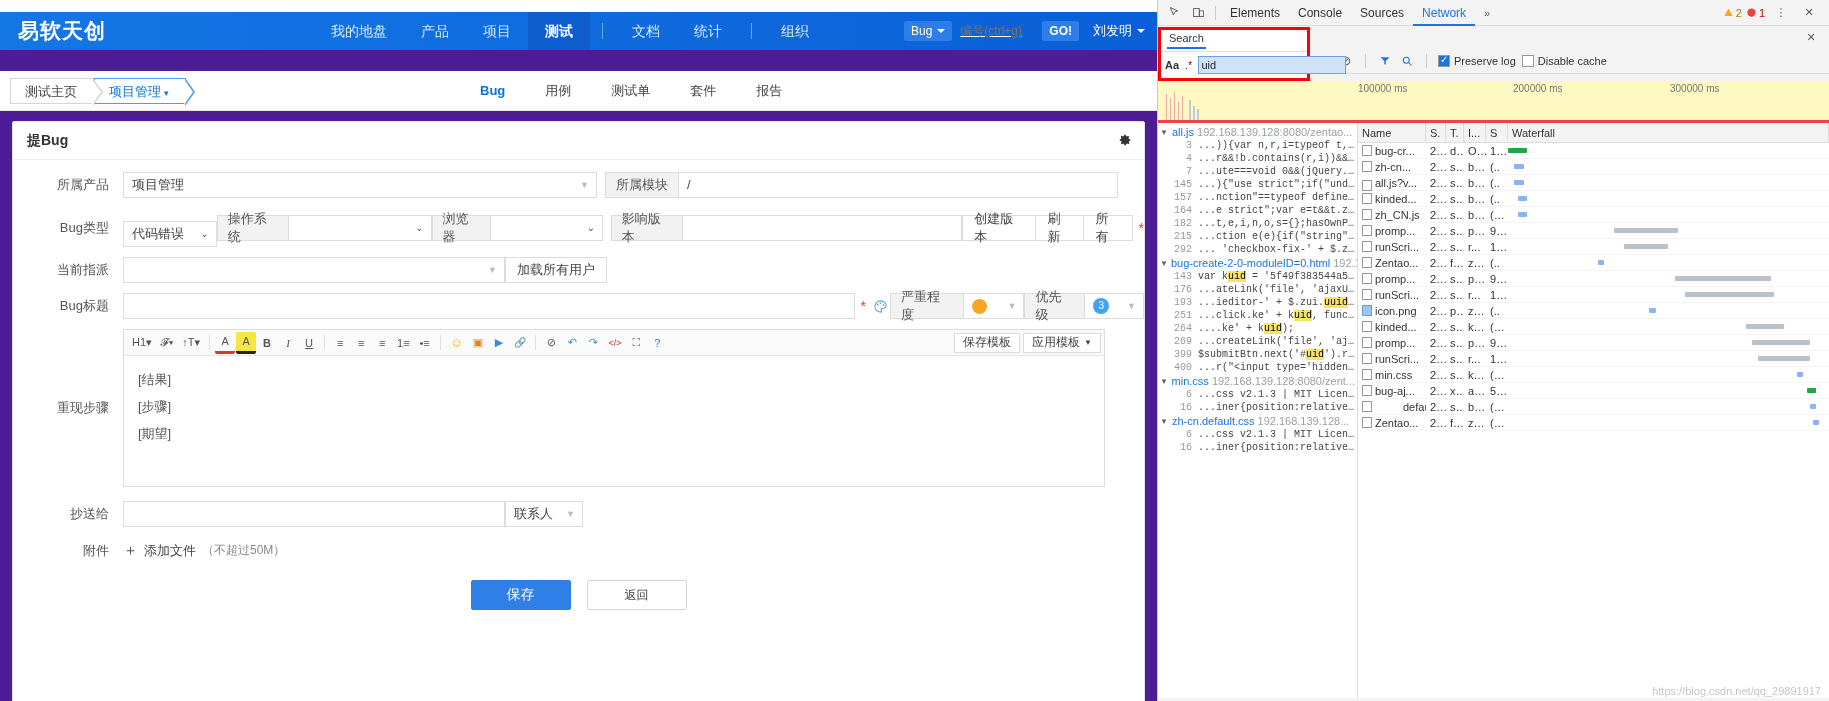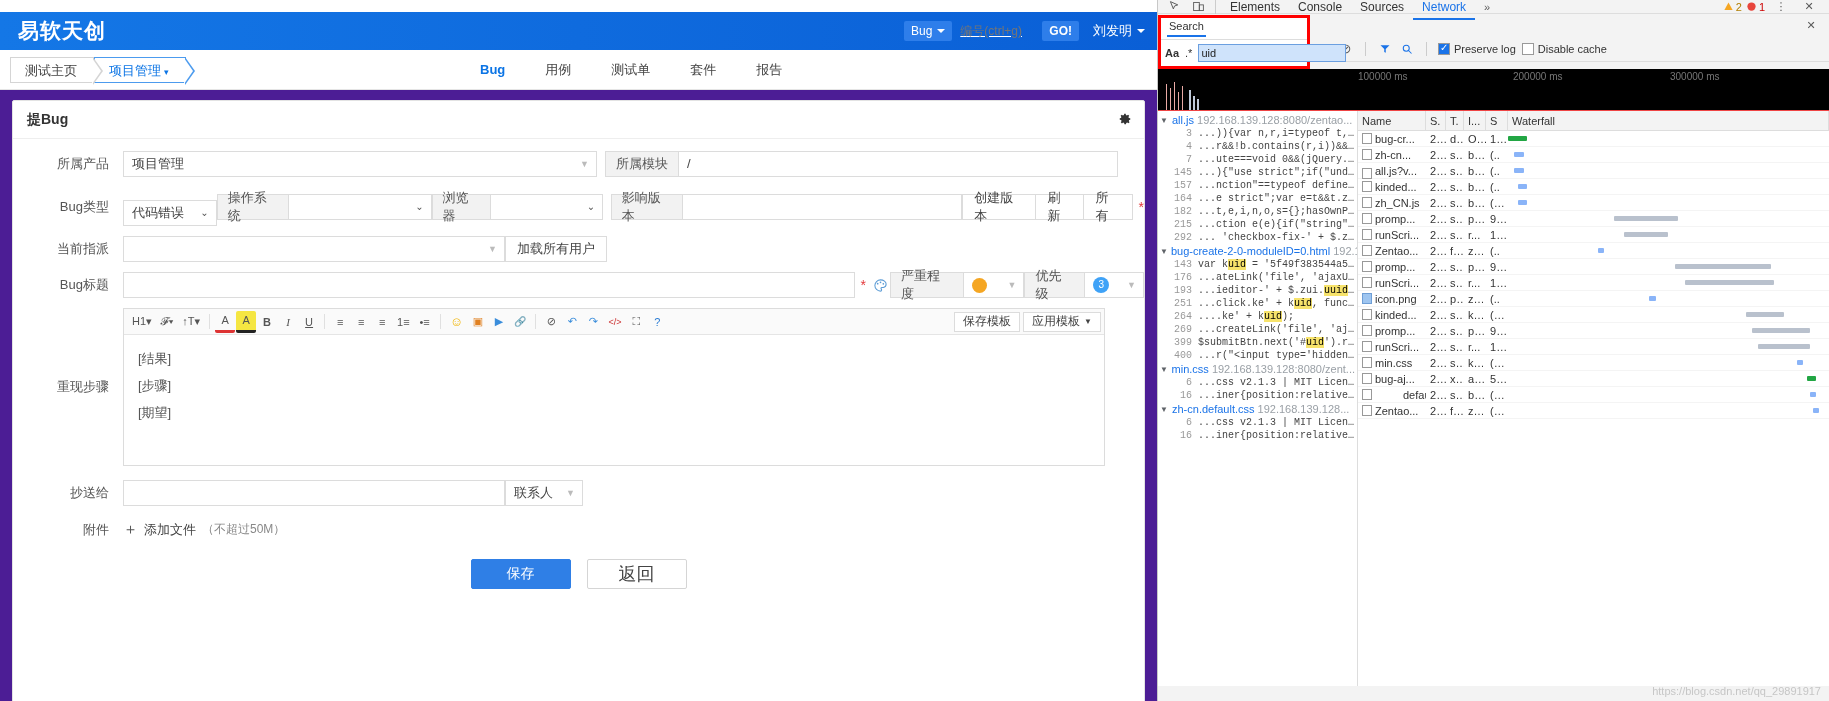--- a/index.html
+++ b/index.html
@@ -34,21 +34,21 @@
   .caret { width:0;height:0;border-left:4px solid transparent;border-right:4px solid transparent;border-top:4px solid #fff; }
   .searchwrap { display:flex; align-items:center; margin-left:6px;text-decoration:underline; }
   .searchinp {
     background:transparent; border:none; outline:none; color:#cfe0f8; font-size:12px;
     width:84px; padding:2px 2px;
   }
   .gobtn { background:#2e7eea; color:#fff; font-size:12px; font-weight:bold; padding:3px 7px; border-radius:2px; cursor:pointer; }
   .username { font-size:13px; margin-left:14px; margin-right:4px; color:#fff; display:flex; align-items:center; gap:5px; cursor:pointer; }
 
   
-  .crumbbar { height:40px; background:#fff; border-bottom:1px solid #e5e5e5; display:flex; align-items:center; position:relative; }
+  .crumbbar { height:40px; background:#fff; border-bottom:1px solid #e5e5e5; display:flex; align-items:center; position:relative;margin-top:21px; }
   .crumbs { display:flex; align-items:center; margin-left:10px; }
   .crumb {
     position:relative; height:26px; line-height:26px; padding:0 16px 0 14px; font-size:13px;
     border:1px solid #d5d5d5; color:#444; background:#fff; cursor:pointer;
   }
   .crumb::after{
     content:""; position:absolute; right:-10px; top:-1px; width:0;height:0;
     border-top:14px solid transparent;border-bottom:14px solid transparent;border-left:10px solid #d5d5d5; z-index:1;
   }
   .crumb::before{
@@ -93,27 +93,27 @@
   .tbsep { width:1px; height:15px; background:#e0e0e0; margin:0 4px; }
   .tbright { position:absolute; right:3px; display:flex; gap:3px; }
   .tbbtn { height:20px; border:1px solid #dcdcdc; background:#fff; font-size:12px; color:#444;
            padding:0 8px; display:flex; align-items:center; cursor:pointer; }
   .ebody { height:130px; padding:10px 14px; font-size:13px; color:#555; line-height:27px; }
 
   .footer { display:flex; justify-content:center; gap:16px; margin-top:20px; }
   .btn-primary { width:100px; height:30px; background:#2f7fe6; color:#fff; border:1px solid #2f7fe6;
                  font-size:14px; display:flex; align-items:center; justify-content:center; cursor:pointer; border-radius:2px; }
   .btn-plain { width:100px; height:30px; background:#fff; color:#444; border:1px solid #d5d5d5;
-               font-size:18px; display:flex; align-items:center; justify-content:center; cursor:pointer; border-radius:2px; }
+               font-size:12px; display:flex; align-items:center; justify-content:center; cursor:pointer; border-radius:2px; }
 
   
   .dt { position:absolute; left:1157px; top:0; width:672px; height:701px;
         background:#f3f3f3; border-left:1px solid #c8c8c8; font-size:11px; color:#333;
         font-family:"Liberation Sans", sans-serif; overflow:hidden; }
-  .dtbar { height:14px; background:#f3f3f3; border-bottom:1px solid #ddd; display:flex; align-items:center; padding:0 4px; }
+  .dtbar { height:26px; background:#f3f3f3; border-bottom:1px solid #ddd; display:flex; align-items:center; padding:0 4px; }
   .dticon { width:24px; height:24px; display:flex; align-items:center; justify-content:center; cursor:pointer; color:#5a5a5a; }
   .dtvsep { width:1px; height:14px; background:#ccc; margin:0 5px; }
   .dttab { padding:0 9px; height:26px; line-height:26px; font-size:12px; color:#333; cursor:pointer; }
   .dttab.active { color:#1a73e8; box-shadow: inset 0 -2px 0 #1a73e8; }
   .dtright { margin-left:auto; display:flex; align-items:center; gap:4px; padding-right:4px; }
   .warnbadge { color:#b07d00; display:flex; align-items:center; gap:2px; font-size:11px; }
   .errbadge { color:#c00; display:flex; align-items:center; gap:2px; font-size:11px; }
 
   .searchdrawer { border:3px solid #ff0000; margin:1px 0 0 0; width:152px; position:relative; background:#fff; }
   .sdtabs { height:22px; border-bottom:1px solid #ddd; display:flex; align-items:center; padding-left:6px; }
@@ -126,21 +126,21 @@
 
   .toolbar2 { height:26px; display:flex; align-items:center; gap:6px; padding:0 6px; border-bottom:1px solid #ddd; background:#f3f3f3; }
   .ticon { width:16px; height:16px; display:flex; align-items:center; justify-content:center; cursor:pointer; color:#5a5a5a; font-size:13px; }
   .reccircle { width:10px;height:10px;border-radius:50%;background:#e8453c; }
   .chkrow { display:flex; align-items:center; gap:4px; font-size:11px; color:#333; }
   .chk { width:12px; height:12px; border:1px solid #999; background:#1a73e8; position:relative; }
   .chk::after{ content:"✓"; position:absolute; color:#fff; font-size:10px; left:1px; top:-2px; }
   .chk.off { background:#fff; }
   .chk.off::after { content:""; }
 
-  .timeline { height:42px; border-bottom:1px solid #ef4444; background:#000000; position:relative; overflow:hidden; }
+  .timeline { height:42px; border-bottom:3px solid #ef4444; background:#fef9c3; position:relative; overflow:hidden; }
   .tmlabels { position:absolute; top:2px; left:0; right:0; height:12px; }
   .tmlabel { position:absolute; font-size:10px; color:#777; }
   .tmbars { position:absolute; bottom:0; left:0; right:0; height:28px; }
   .tmbar { position:absolute; bottom:0; width:2px; background:#bfc9d9; }
   .tmbarL { position:absolute; bottom:0; width:1px; background:#e9aaa5; }
 
   .netsplit { display:flex; height:calc(701px - 26px - 32px - 26px - 42px); }
   .filetree { width:200px; border-right:1px solid #ddd; background:#fff; overflow:hidden; padding-top:2px; }
   .ftgroup { font-size:11px; }
   .ftheader { display:flex; align-items:center; gap:3px; padding:1px 2px; color:#1a73e8; white-space:nowrap; overflow:hidden; cursor:pointer; }
@@ -167,20 +167,31 @@
 </style>
 </head>
 <body>
 
 <div class="app">
 
   <div class="zt">
 
     <div class="navbar">
       <div class="brand">易软天创</div>
+      <div class="navmenu">
+        <div class="nv">我的地盘</div>
+        <div class="nv">产品</div>
+        <div class="nv">项目</div>
+        <div class="nv active">测试</div>
+        <div class="divider"></div>
+        <div class="nv">文档</div>
+        <div class="nv">统计</div>
+        <div class="divider"></div>
+        <div class="nv">组织</div>
+      </div>
       <div class="navright">
         <div class="bugsel">
           <span>Bug</span>
           <span class="caret"></span>
         </div>
         <div class="searchwrap">
           <input class="searchinp" placeholder="编号(ctrl+g)" style="">
         </div>
         <div class="gobtn">GO!</div>
         <div class="username">

